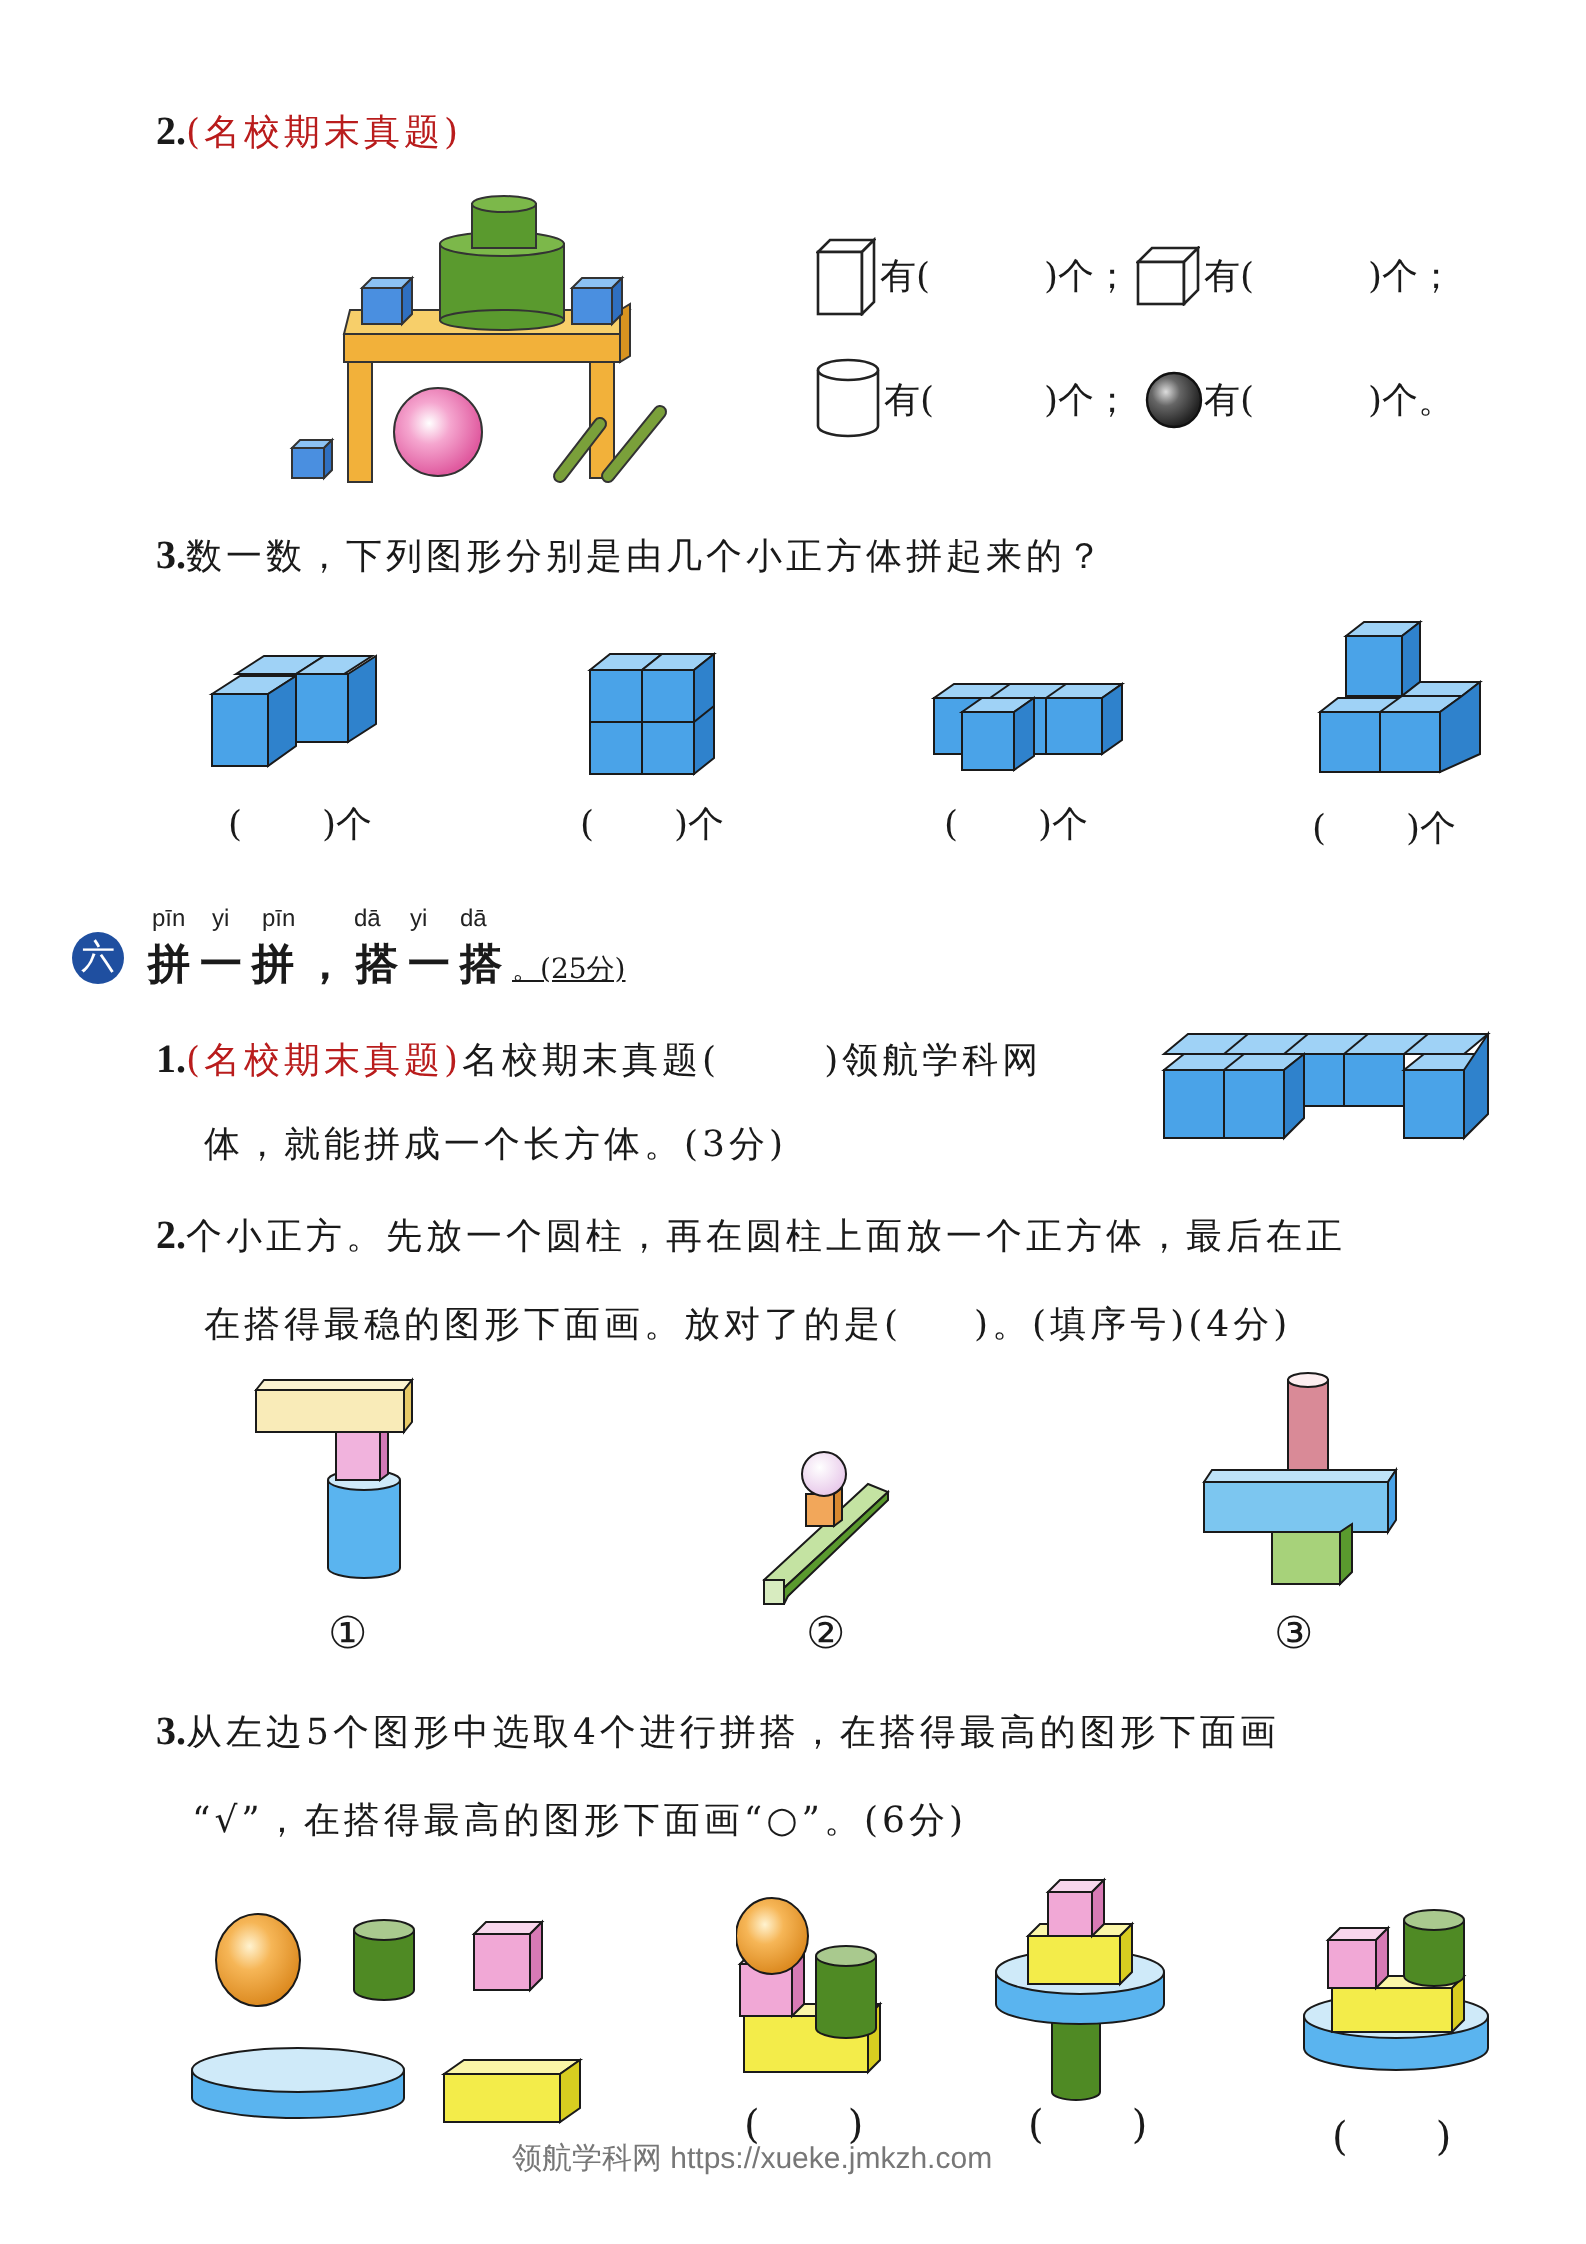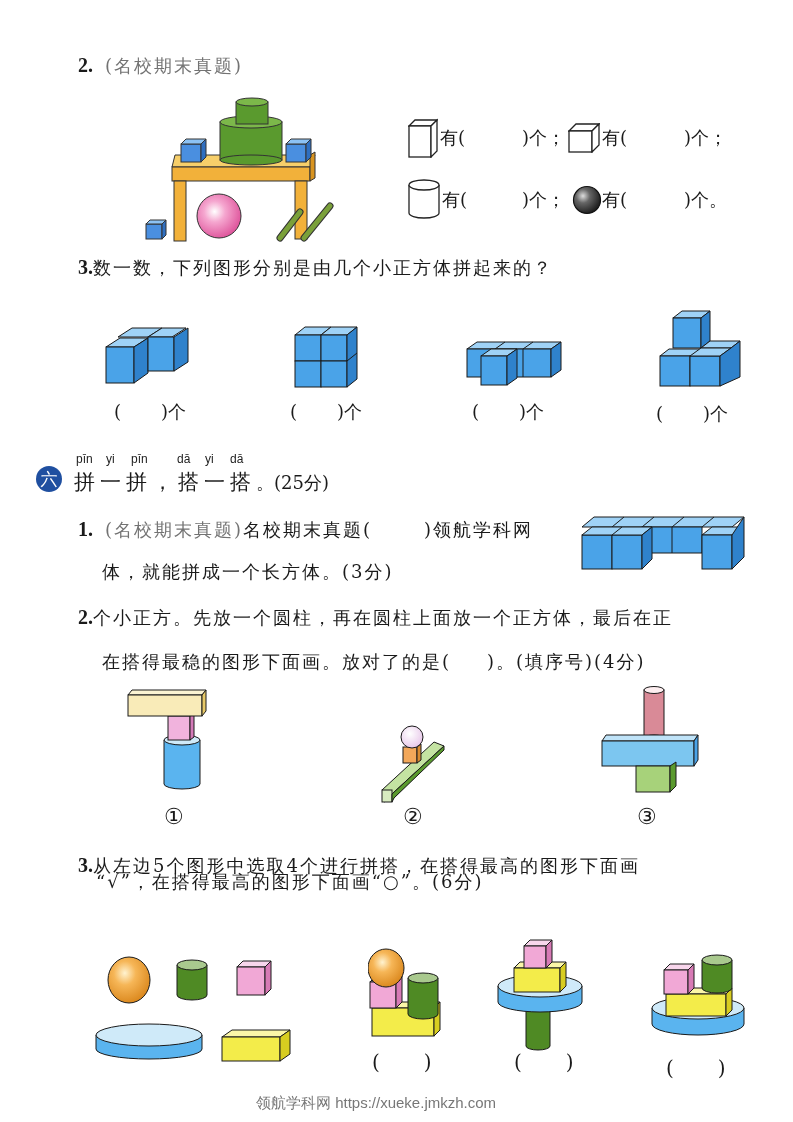--- a/index.html
+++ b/index.html
@@ -1,27 +1,27 @@
 <!DOCTYPE html>
 <html><head>
 <meta charset="utf-8">
 <style>
   html,body{margin:0;padding:0;background:#fff;}
   body{width:793px;height:1122px;position:relative;overflow:hidden;font-family:"DejaVu Serif","Liberation Serif",serif;color:#1a1a1a;}
   .abs{position:absolute;}
   .q{font-size:18px;letter-spacing:2px;white-space:nowrap;}
   .qnum{font-family:"Liberation Serif",serif;font-weight:bold;font-size:20px;letter-spacing:0;}
-  .src{color:#737373;margin-left:12px;}
+  .src{color:#b91c1c;}
   .lbl{font-size:18px;white-space:nowrap;}
   .blank{display:inline-block;}
   .pinyin{font-family:"Liberation Sans",sans-serif;font-size:12px;color:#222;}
   .badge{width:26px;height:26px;border-radius:50%;background:#1f4fa0;color:#fff;font-size:17px;text-align:center;line-height:26px;font-family:"DejaVu Sans",sans-serif;}
-  .sec-title{font-family:"DejaVu Sans",sans-serif;font-size:21px;font-weight:normal;letter-spacing:5px;}
+  .sec-title{font-family:"DejaVu Sans",sans-serif;font-size:21px;font-weight:bold;letter-spacing:5px;}
   .circle-num{font-family:"DejaVu Serif",serif;font-size:22px;}
-  .watermark{font-family:"Liberation Sans",sans-serif;font-size:15px;color:#777;margin-top:24px;}
+  .watermark{font-family:"Liberation Sans",sans-serif;font-size:15px;color:#777;}
   svg{display:block;}
 </style>
 </head>
 <body>
 
 <div class="abs q" style="left:78px;top:54px;">
   <span class="qnum">2.</span><span class="src">(名校期末真题)</span>
 </div>
 
 <div class="abs" style="left:140px;top:92px;">
@@ -114,21 +114,21 @@
 </div>
 <div class="abs lbl" style="left:572px;top:178px;">
   <svg class="abs" style="left:0;top:7px;" width="30" height="30" viewBox="0 0 30 30">
     <circle cx="15" cy="15" r="13.5" fill="url(#greyg)" stroke="#111" stroke-width="1.2"></circle>
   </svg>
   <span class="abs" style="left:30px;top:10px;">有(</span>
   <span class="abs blank" style="left:70px;top:10px;width:44px;height:22px;"></span>
   <span class="abs" style="left:112px;top:10px;">)个。</span>
 </div>
 
-<div class="abs q" style="left:78px;top:256px;">
+<div class="abs q" style="left:78px;top:266px;">
   <span class="qnum">3.</span><span>数一数，下列图形分别是由几个小正方体拼起来的？</span>
 </div>
 
 <div class="abs" style="left:104px;top:325px;">
 <svg width="88" height="62" viewBox="0 0 88 62">
   <g stroke="#1a1a1a" stroke-width="1">
 
     <polygon points="14,12 28,3 58,3 44,12" fill="#9fd2f6"></polygon>
     <polygon points="44,12 58,3 82,3 68,12" fill="#9fd2f6"></polygon>
 
@@ -209,21 +209,21 @@
 <div class="abs badge" style="left:36px;top:466px;">六</div>
 <div class="abs pinyin" style="left:76px;top:452px;width:200px;">
   <span class="abs" style="left:0;">pīn</span>
   <span class="abs" style="left:30px;">yi</span>
   <span class="abs" style="left:55px;">pīn</span>
   <span class="abs" style="left:101px;">dā</span>
   <span class="abs" style="left:129px;">yi</span>
   <span class="abs" style="left:154px;">dā</span>
 </div>
 <div class="abs" style="left:74px;top:468px;white-space:nowrap;">
-  <span class="sec-title">拼一拼，搭一搭</span><span style="font-size:18px;">。(25分)</span>
+  <span class="sec-title">拼一拼，搭一搭</span><span style="font-size:14px;text-decoration:underline;">。(25分)</span>
 </div>
 
 <div class="abs q" style="left:78px;top:518px;">
   <span class="qnum">1.</span><span class="src">(名校期末真题)</span><span>名校期末真题(</span><span class="blank" style="width:52px;"></span><span>)领航学科网</span>
 </div>
 <div class="abs q" style="left:102px;top:560px;">体，就能拼成一个长方体。(3分)</div>
 
 <div class="abs" style="left:580px;top:515px;">
 <svg width="166" height="58" viewBox="0 0 166 58">
   <g stroke="#1a1a1a" stroke-width="1">
@@ -308,21 +308,21 @@
   </g>
 </svg>
 </div>
 <div class="abs circle-num" style="left:164px;top:804px;">①</div>
 <div class="abs circle-num" style="left:403px;top:804px;">②</div>
 <div class="abs circle-num" style="left:637px;top:804px;">③</div>
 
 <div class="abs q" style="left:78px;top:854px;">
   <span class="qnum">3.</span><span>从左边5个图形中选取4个进行拼搭，在搭得最高的图形下面画</span>
 </div>
-<div class="abs q" style="left:96px;top:870px;">“√”，在搭得最高的图形下面画“○”。(6分)</div>
+<div class="abs q" style="left:96px;top:898px;">“√”，在搭得最高的图形下面画“○”。(6分)</div>
 
 <div class="abs" style="left:94px;top:955px;">
 <svg width="220" height="110" viewBox="0 0 220 110">
   <g stroke="#1a1a1a" stroke-width="1">
 
     <ellipse cx="35" cy="25" rx="21" ry="23" fill="url(#orangeg)"></ellipse>
 
     <path d="M83,10 L83,40 A15,5 0 0 0 113,40 L113,10" fill="#4f8a24"></path>
     <ellipse cx="98" cy="10" rx="15" ry="5" fill="#a9c98e"></ellipse>
 

